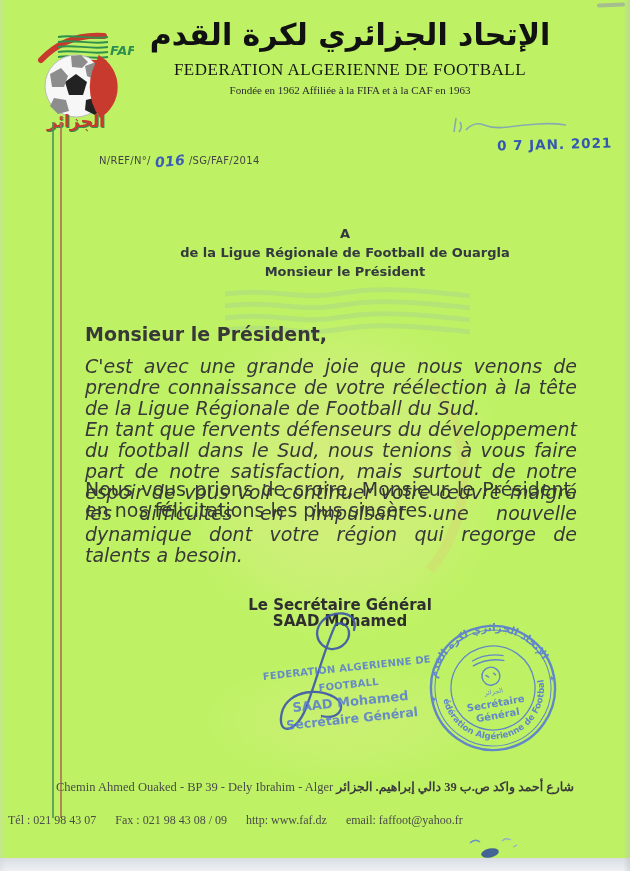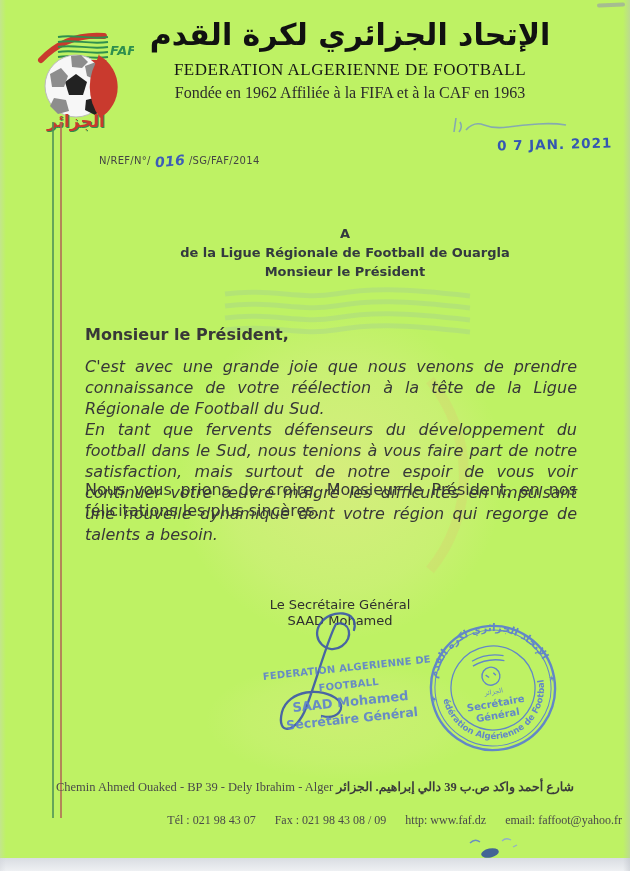--- a/index.html
+++ b/index.html
@@ -19,21 +19,21 @@
     background:#9aa0a8;opacity:.65;border-radius:2px;transform:rotate(-2deg);}
 
   
   .logo{position:absolute;left:16px;top:10px;}
   .hdr{position:absolute;left:130px;top:18px;width:440px;text-align:center;}
   .hdr-ar{font-size:30px;font-weight:bold;color:#111;direction:rtl;
     font-family:"DejaVu Sans",sans-serif;line-height:34px;}
   .hdr-fr{margin-top:8px;font-family:"Liberation Serif","DejaVu Serif",serif;
     font-size:17px;letter-spacing:.5px;color:#161616;}
   .hdr-founded{margin-top:4px;font-family:"Liberation Serif","DejaVu Serif",serif;
-    font-size:16px;color:#2c2c2c;}
+    font-size:11px;color:#2c2c2c;}
 
   
   .refline{position:absolute;left:99px;top:153px;font-size:10px;color:#444;
     letter-spacing:.3px;white-space:nowrap;}
   .ref-hand{display:inline-block;font-size:14px;font-style:italic;font-weight:bold;
     color:#3d5cb8;transform:rotate(-5deg);margin:0 4px;vertical-align:-2px;}
   .datestamp{position:absolute;left:497px;top:136px;font-size:13.5px;font-weight:bold;
     color:#3457b2;letter-spacing:1px;transform:rotate(-1.5deg);white-space:nowrap;}
   .datescribble{position:absolute;left:452px;top:114px;}
 
@@ -44,43 +44,43 @@
     background:#b06a55;opacity:.8;}
 
   
   .wm{position:absolute;left:0;top:0;pointer-events:none;}
 
   
   .addressee{position:absolute;left:120px;top:224px;width:450px;text-align:center;
     font-weight:bold;font-size:13px;color:#33393f;line-height:19px;}
 
   
-  .body-block{position:absolute;left:85px;width:492px;font-size:16px;
+  .body-block{position:absolute;left:85px;width:492px;font-size:19px;
     line-height:21px;color:#383838;}
   .salut{top:324px;font-weight:bold;}
   .paras{top:356px;text-align:justify;font-style:italic;}
   .para3{top:479px;text-align:justify;}
 
   
   .sig-block{position:absolute;left:200px;top:597px;width:280px;text-align:center;
-    font-weight:normal;font-size:13px;color:#2f2f2f;line-height:16px;}
+    font-weight:bold;font-size:15px;color:#2f2f2f;line-height:16px;}
   .sig-svg{position:absolute;left:258px;top:608px;}
   .ink-stamp{position:absolute;left:252px;top:659px;width:195px;text-align:center;
     color:#5b7ed0;opacity:.88;transform:rotate(-6deg);font-weight:bold;line-height:17px;}
   .ink-l1{font-size:10px;letter-spacing:.2px;}
   .ink-l2{font-size:13px;}
   .ink-l3{font-size:12.5px;}
   .round-stamp{position:absolute;left:415px;top:610px;opacity:.92;
     transform:rotate(-10deg);}
 
   
   .foot1{position:absolute;left:0;top:779px;width:630px;text-align:center;
     font-family:"Liberation Serif","DejaVu Serif",serif;font-size:12.5px;color:#4a4a4a;}
   .foot1 .ar{font-weight:bold;direction:rtl;color:#3c3c3c;}
-  .foot2{position:absolute;left:0;top:813px;width:630px;text-align:right;
+  .foot2{position:absolute;left:0;top:813px;width:630px;text-align:left;
     font-family:"Liberation Serif","DejaVu Serif",serif;font-size:12px;color:#4a4a4a;}
   .foot2 span{margin:0 8px;}
   .smudge{position:absolute;left:450px;top:833px;}
 </style>
 </head>
 <body>
 
 <div class="page">
 
   <div class="edge-bottom"></div>

